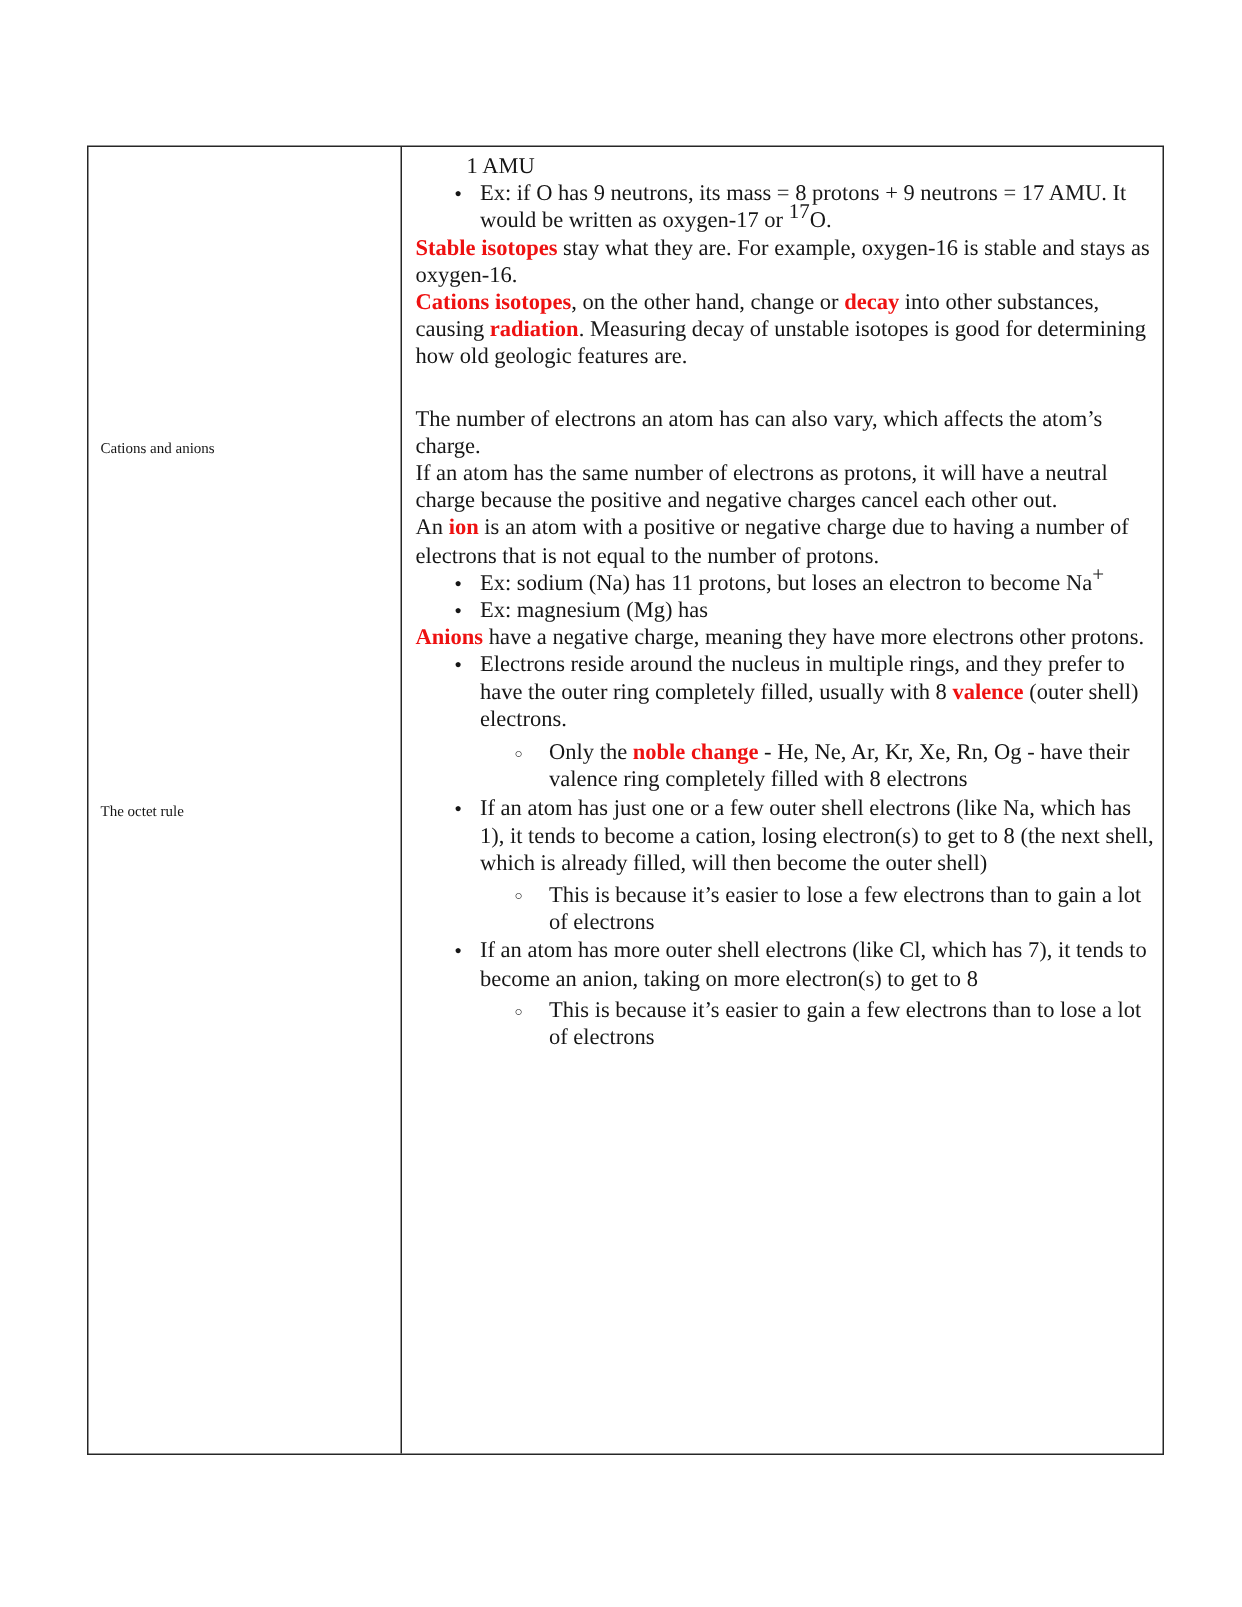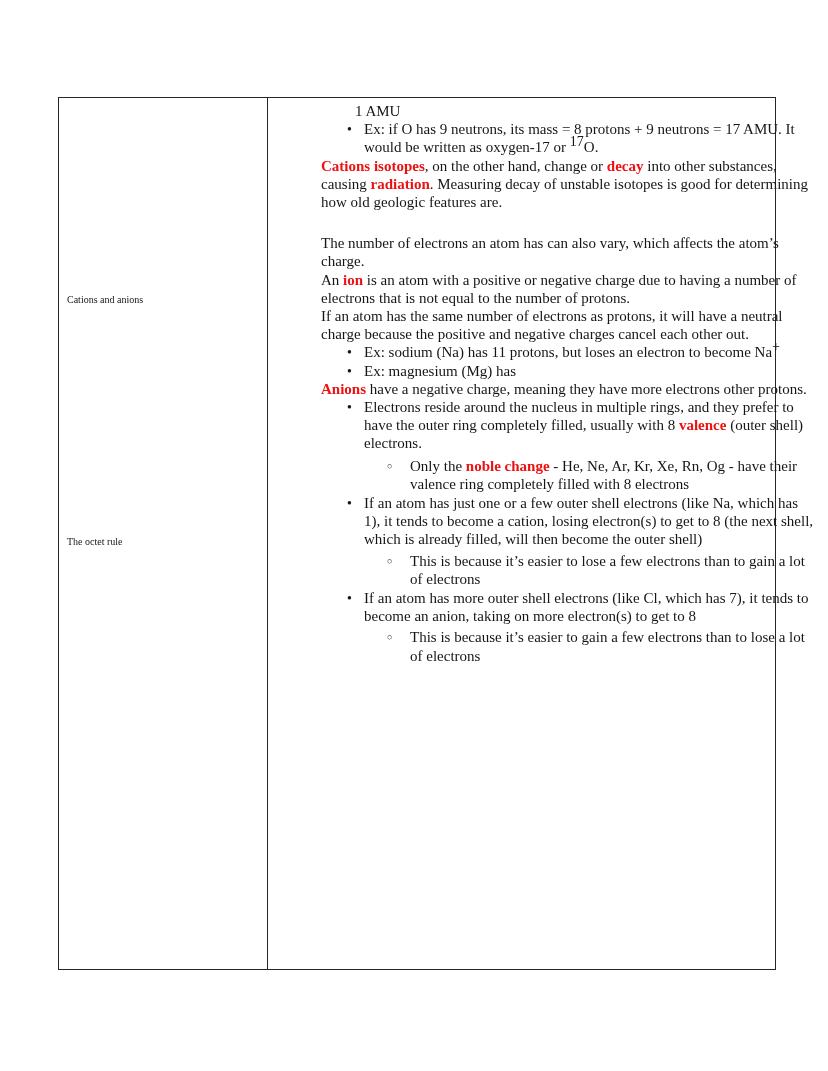--- a/index.html
+++ b/index.html
@@ -28,21 +28,21 @@
   .topic-label {
     position:absolute; left:8px;
     font-size:10px; line-height:18.2px;
     white-space:nowrap;
   }
   .topic-label.cations { top:193px; }
   .topic-label.octet   { top:435px; }
   .notes-col {
     position:absolute; left:218px; top:4px;
     width:497px;
-    font-size:15px; line-height:18.2px;margin-left:44px;
+    font-size:15px; line-height:18.2px;
   }
   .blk { position:relative; }
   .blk.continuation { padding-left:34px; }
   .blk.bullet1 { padding-left:43px; }
   .blk.bullet2 { padding-left:89px; }
   .marker {
     position:absolute; top:0;
     line-height:18.2px;
     color:#161616;
   }
@@ -57,25 +57,26 @@
 
 <div class="page">
   <div class="notes-table">
     <div class="topics-col">
       <div class="topic-label cations">Cations and anions</div>
       <div class="topic-label octet">The octet rule</div>
     </div>
     <div class="notes-col">
         <div class="blk continuation"><span>1 AMU</span></div>
         <div class="blk bullet1"><span class="marker">●</span><span>Ex: if O has 9 neutrons, its mass = 8 protons + 9 neutrons = 17 AMU. It would be written as oxygen-17 or </span><sup>17</sup><span>O.</span></div>
+        <div class="blk para"><span class="red">Stable isotopes</span><span> stay what they are. For example, oxygen-16 is stable and stays as oxygen-16.</span></div>
         <div class="blk para"><span class="red">Cations isotopes</span><span>, on the other hand, change or </span><span class="red">decay</span><span> into other substances, causing </span><span class="red">radiation</span><span>. Measuring decay of unstable isotopes is good for determining how old geologic features are.</span></div>
         <div class="blk spacer"></div>
         <div class="blk para"><span>The number of electrons an atom has can also vary, which affects the atom’s charge.</span></div>
+        <div class="blk para"><span>If an atom has the same number of electrons as protons, it will have a neutral charge because the positive and negative charges cancel each other out.</span></div>
         <div class="blk para"><span>An </span><span class="red">ion</span><span> is an atom with a positive or negative charge due to having a number of electrons that is not equal to the number of protons.</span></div>
-        <div class="blk para"><span>If an atom has the same number of electrons as protons, it will have a neutral charge because the positive and negative charges cancel each other out.</span></div>
         <div class="blk bullet1"><span class="marker">●</span><span>Ex: sodium (Na) has 11 protons, but loses an electron to become Na</span><sup>+</sup></div>
         <div class="blk bullet1"><span class="marker">●</span><span>Ex: magnesium (Mg) has</span></div>
         <div class="blk para"><span class="red">Anions</span><span> have a negative charge, meaning they have more electrons other protons.</span></div>
         <div class="blk bullet1"><span class="marker">●</span><span>Electrons reside around the nucleus in multiple rings, and they prefer to have the outer ring completely filled, usually with 8 </span><span class="red">valence</span><span> (outer shell) electrons.</span></div>
         <div class="blk bullet2" style="margin-top: 4px;"><span class="marker">○</span><span>Only the </span><span class="red">noble change</span><span> - He, Ne, Ar, Kr, Xe, Rn, Og - have their valence ring completely filled with 8 electrons</span></div>
         <div class="blk bullet1" style="margin-top: 1px;"><span class="marker">●</span><span>If an atom has just one or a few outer shell electrons (like Na, which has 1), it tends to become a cation, losing electron(s) to get to 8 (the next shell, which is already filled, will then become the outer shell)</span></div>
         <div class="blk bullet2" style="margin-top: 3px;"><span class="marker">○</span><span>This is because it’s easier to lose a few electrons than to gain a lot of electrons</span></div>
         <div class="blk bullet1" style="margin-top: 1px;"><span class="marker">●</span><span>If an atom has more outer shell electrons (like Cl, which has 7), it tends to become an anion, taking on more electron(s) to get to 8</span></div>
         <div class="blk bullet2" style="margin-top: 3px;"><span class="marker">○</span><span>This is because it’s easier to gain a few electrons than to lose a lot of electrons</span></div>
       </div>

